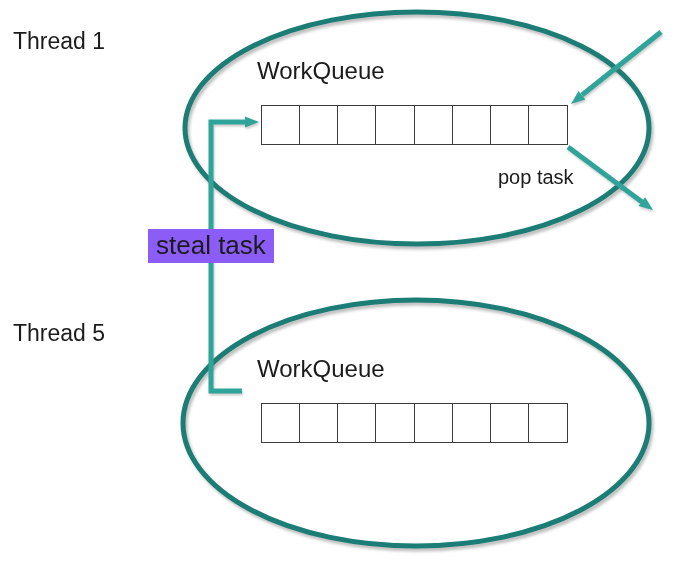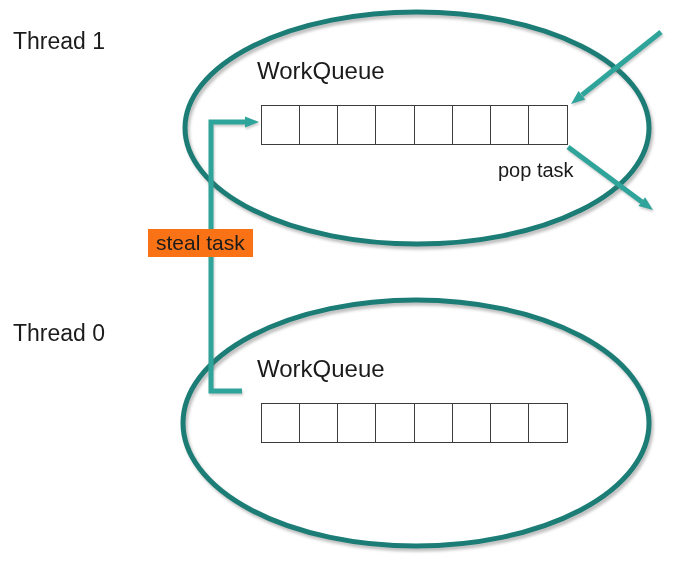--- a/index.html
+++ b/index.html
@@ -5,21 +5,21 @@
   html,body{margin:0;padding:0;background:#fff;}
   .canvas{
     position:relative;width:675px;height:561px;background:#ffffff;
     font-family:Liberation Sans, sans-serif;color:#1b1b1b;overflow:hidden;padding-left:16px;
   }
   .canvas > svg{position:absolute;left:0;top:0;}
   .label{position:absolute;white-space:nowrap;line-height:1.15;}
   .t-thread{font-size:23px;}
   .t-queue{font-size:24px;}
   .t-op{font-size:20px;}
-  .label-steal{font-size:21px;background:#f97316;padding:2px 8px;}
+  .label-steal{font-size:26px;background:#8b5cf6;padding:2px 8px;}
   .queue{
     position:absolute;display:grid;grid-auto-flow:column;grid-auto-columns:1fr;
     border:1px solid #3c3c3c;background:#ffffff;box-sizing:border-box;
   }
   .cell{border-right:1px solid #3c3c3c;}
   .cell:last-child{border-right:none;}
   .ellipse{filter:drop-shadow(2px 3px 1.5px rgba(110,110,110,0.45));}
   .arrow{filter:drop-shadow(1px 2px 1px rgba(110,110,110,0.35));}
 </style>
 </head>
@@ -69,21 +69,21 @@
       <div class="cell"></div>
       <div class="cell"></div>
       <div class="cell"></div>
     </div>
 
   <div class="label t-thread" style="left:13px;top:28px;">Thread 1</div>
 
   <div class="label t-queue" style="left:257px;top:57px;">WorkQueue</div>
 
 
-  <div class="label t-op" style="left:498px;top:159px;">pop task</div>
+  <div class="label t-op" style="left:498px;top:166px;">pop task</div>
 
   <div class="label label-steal" style="left:148px;top:229px;">steal task</div>
 
-  <div class="label t-thread" style="left:13px;top:320px;">Thread 0</div>
+  <div class="label t-thread" style="left:13px;top:320px;">Thread 5</div>
 
   <div class="label t-queue" style="left:257px;top:355px;">WorkQueue</div>
 
 </div>
 
 </body></html>

